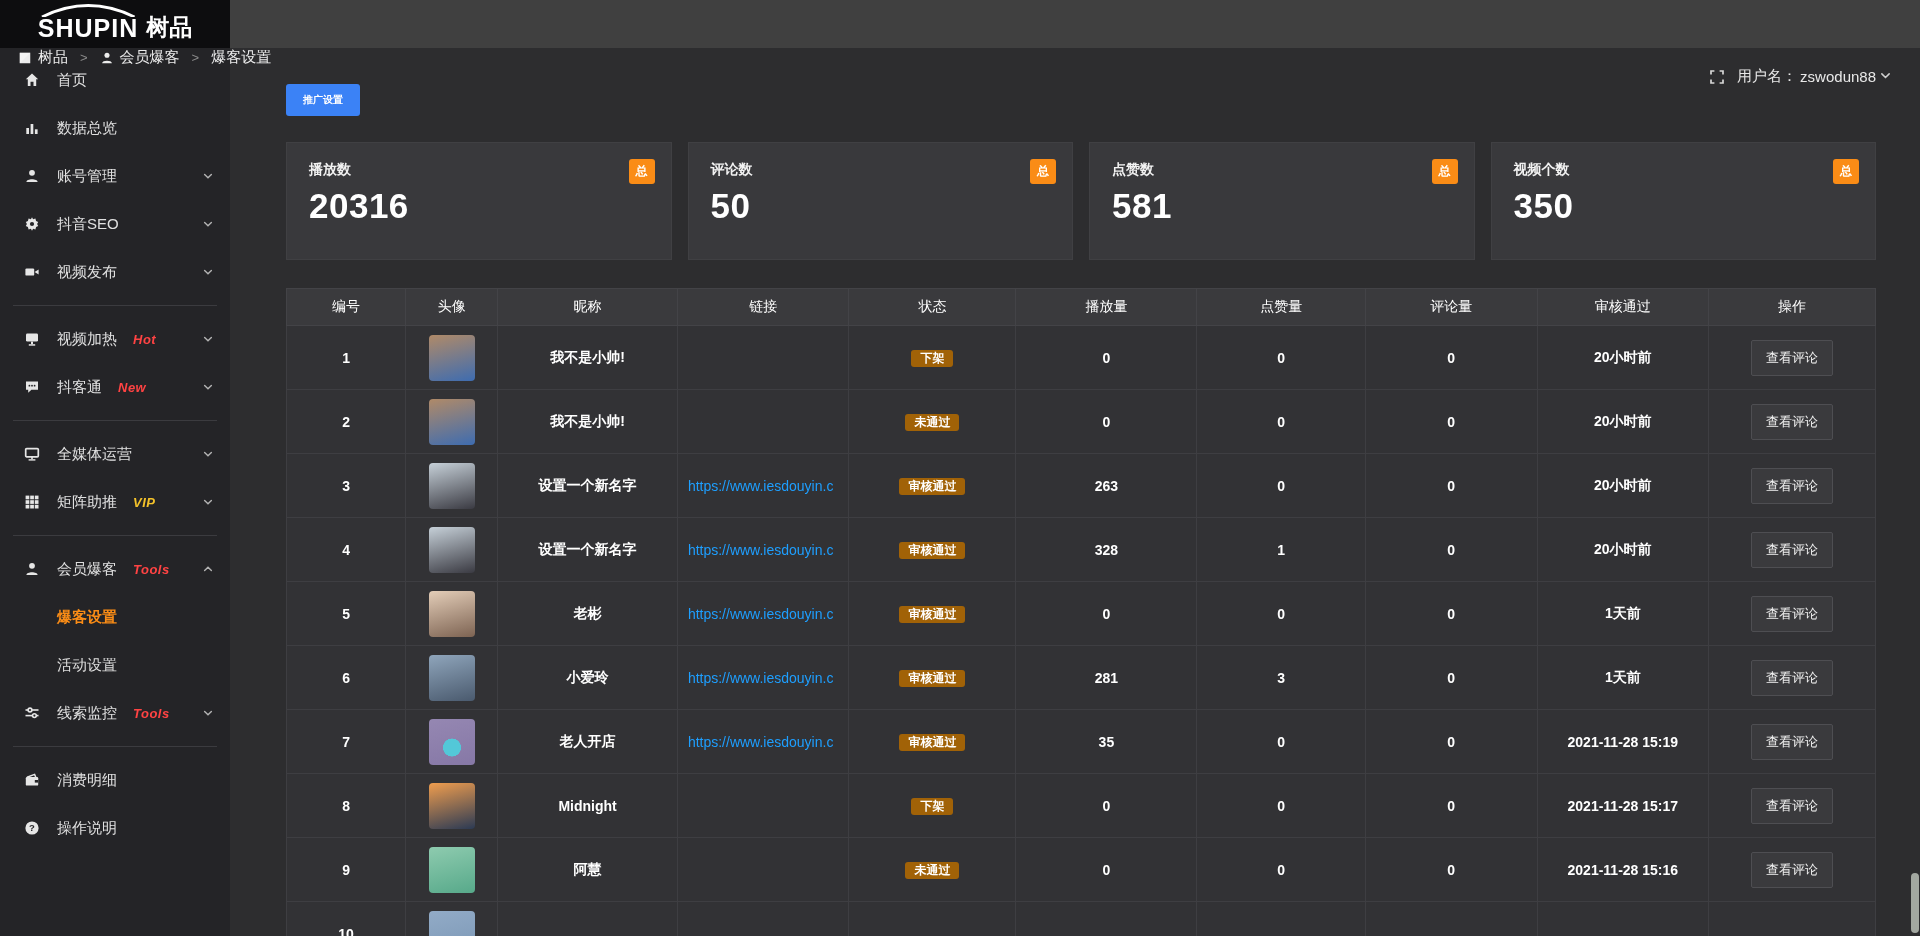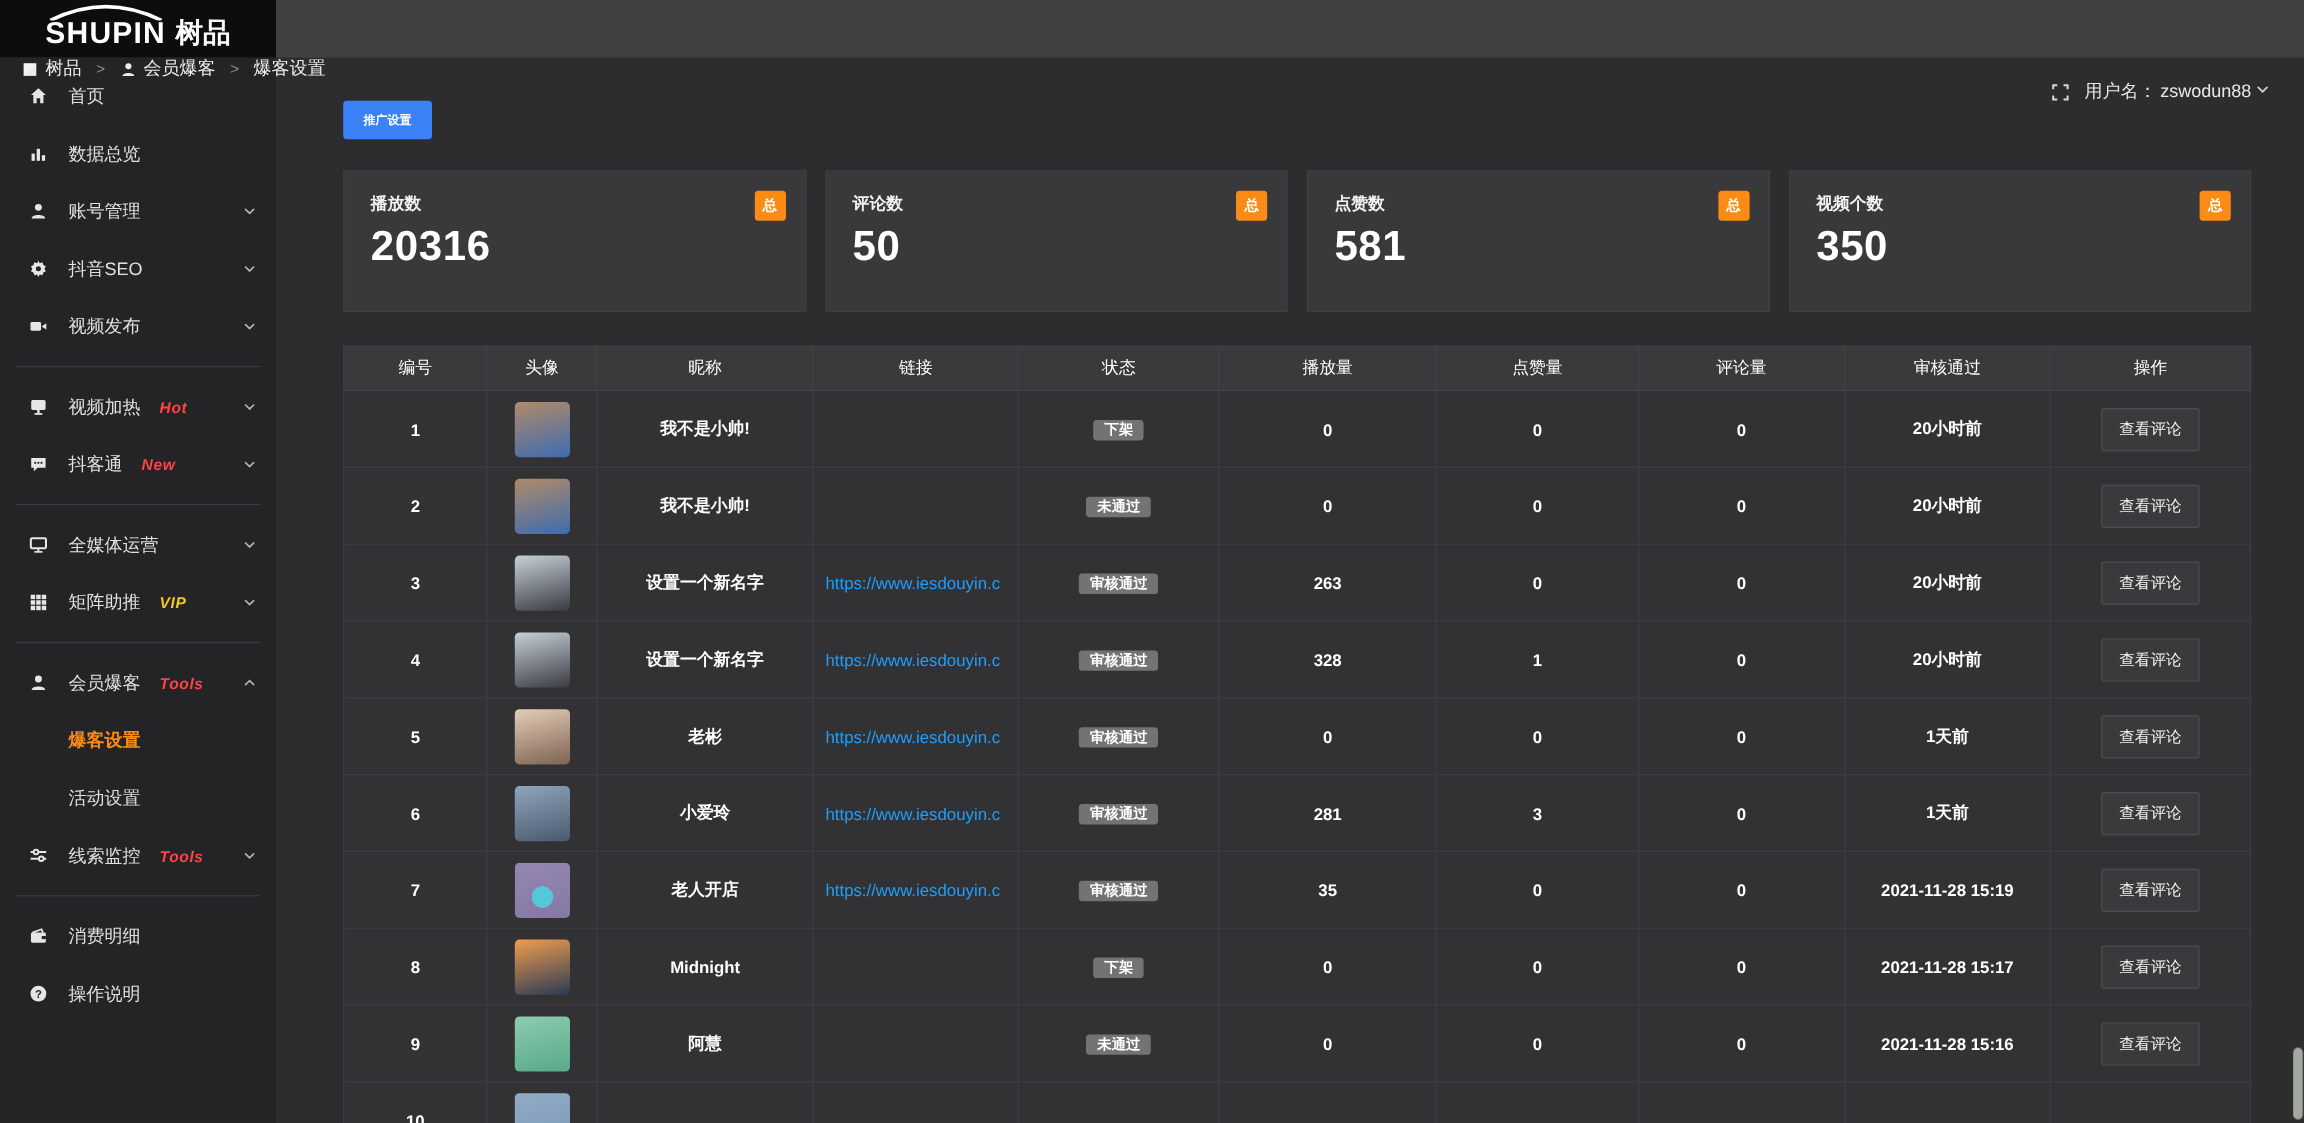--- a/index.html
+++ b/index.html
@@ -43,21 +43,21 @@
   .stat-card { flex: 1; background: #39393c; border: 1px solid #404043; height: 118px; padding: 18px 22px; position: relative; }
   .stat-label { font-size: 14px; font-weight: 600; color: #f2f2f2; }
   .stat-value { font-size: 35px; font-weight: 600; color: #fff; margin-top: 9px; line-height: 1; letter-spacing: .5px; }
   .stat-badge { position: absolute; top: 16px; right: 16px; background: #fa8c16; color: #fff; font-size: 12px; font-weight: 600; padding: 4px 7px; border-radius: 3px; }
   
   .table-wrap { margin-top: 28px; }
   table { width: 100%; border-collapse: collapse; table-layout: fixed; background: #323235; }
   th { background: #3a3a3d; height: 37px; font-size: 14px; font-weight: 400; color: #fff; border: 1px solid #434347; }
   td { height: 64px; text-align: center; font-size: 14px; font-weight: 600; color: #fff; border: 1px solid #3e3e42; padding: 0 6px; overflow: hidden; }
   td.link-cell { color: #1e9fff; white-space: nowrap; text-align: left; padding: 0 0 0 10px; font-weight: 500; cursor: pointer; }
-  .status-badge { display: inline-block; background: #737373; color: #fff; font-size: 12px; font-weight: 600; padding: 0 9px; border-radius: 3px; }
+  .status-badge { display: inline-block; background: #a16207; color: #fff; font-size: 12px; font-weight: 600; padding: 0 9px; border-radius: 3px; }
   .avatar { width: 46px; height: 46px; border-radius: 4px; margin: 0 auto; }
   .action-btn { background: #3a3a3d; border: 1px solid #4e4e52; color: #f0f0f0; font-size: 13px; padding: 8px 14px; border-radius: 2px; cursor: pointer; font-family: Liberation Mono, monospace; }
   
   .scroll-thumb { position: fixed; right: 1px; bottom: 3px; width: 8px; height: 60px; background: #a3a8a1; border-radius: 4px; cursor: pointer; }
 </style>
 </head>
 <body>
 
 <div class="topbar">
   <div class="logo-box">

